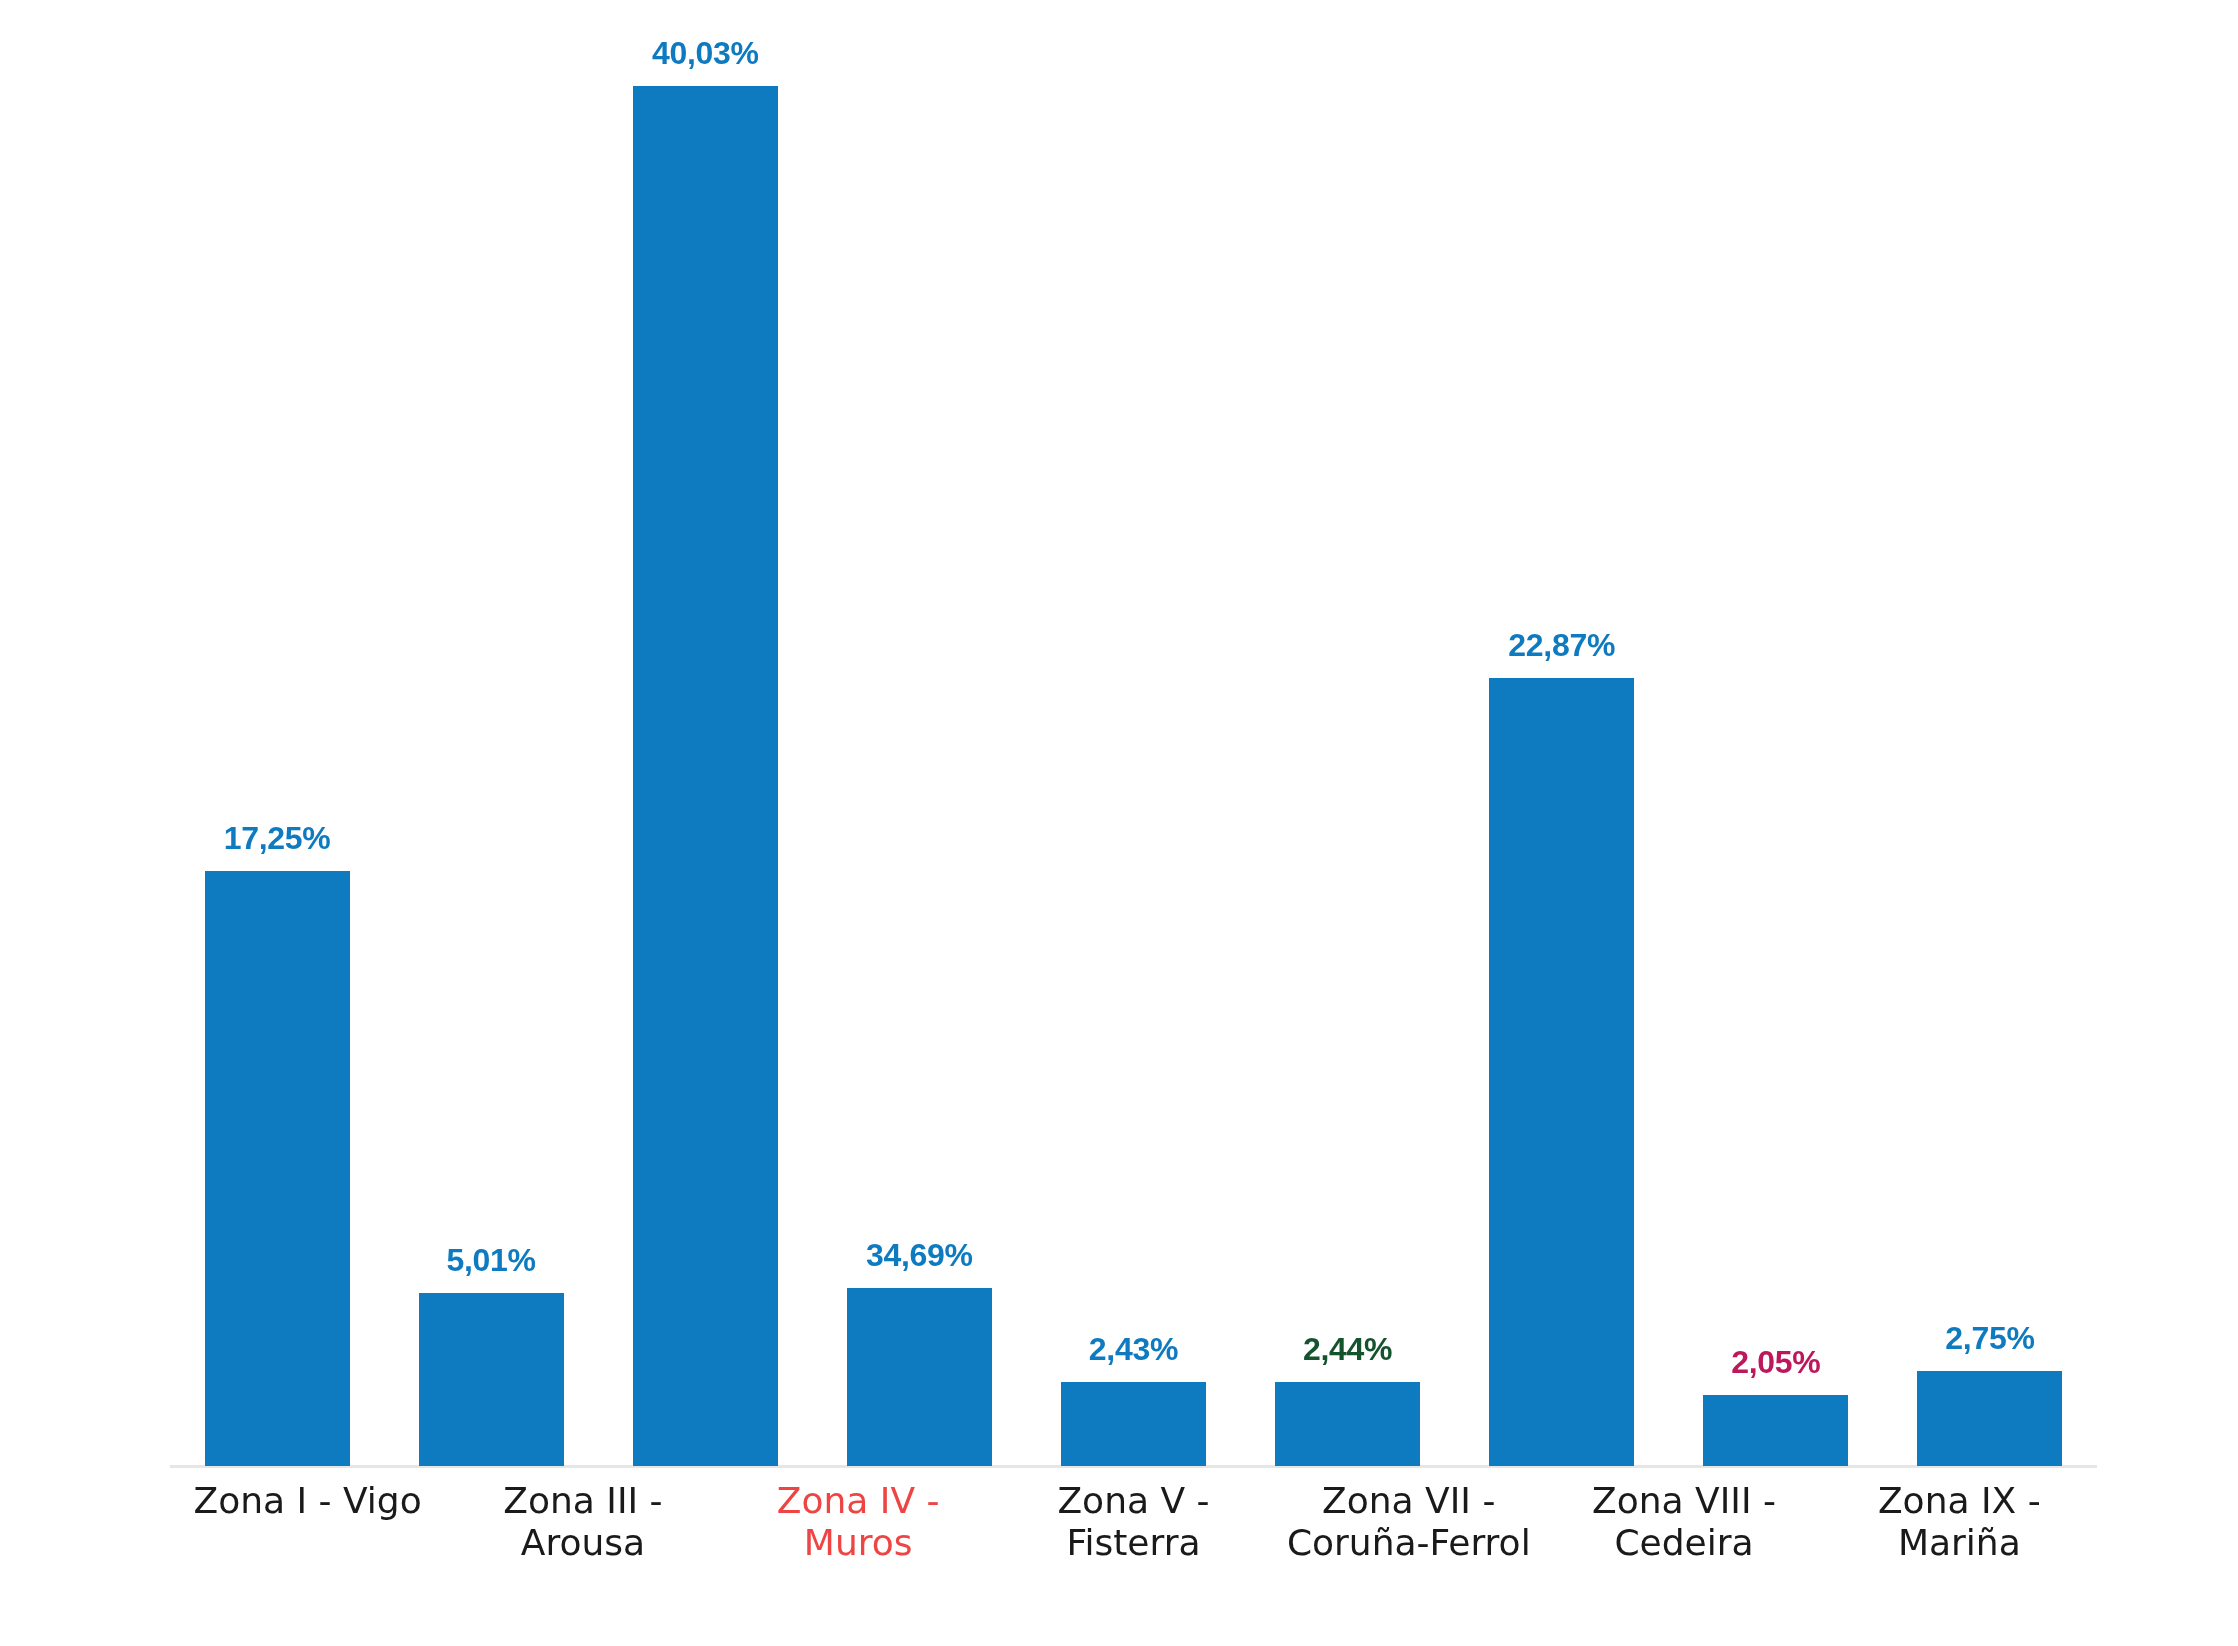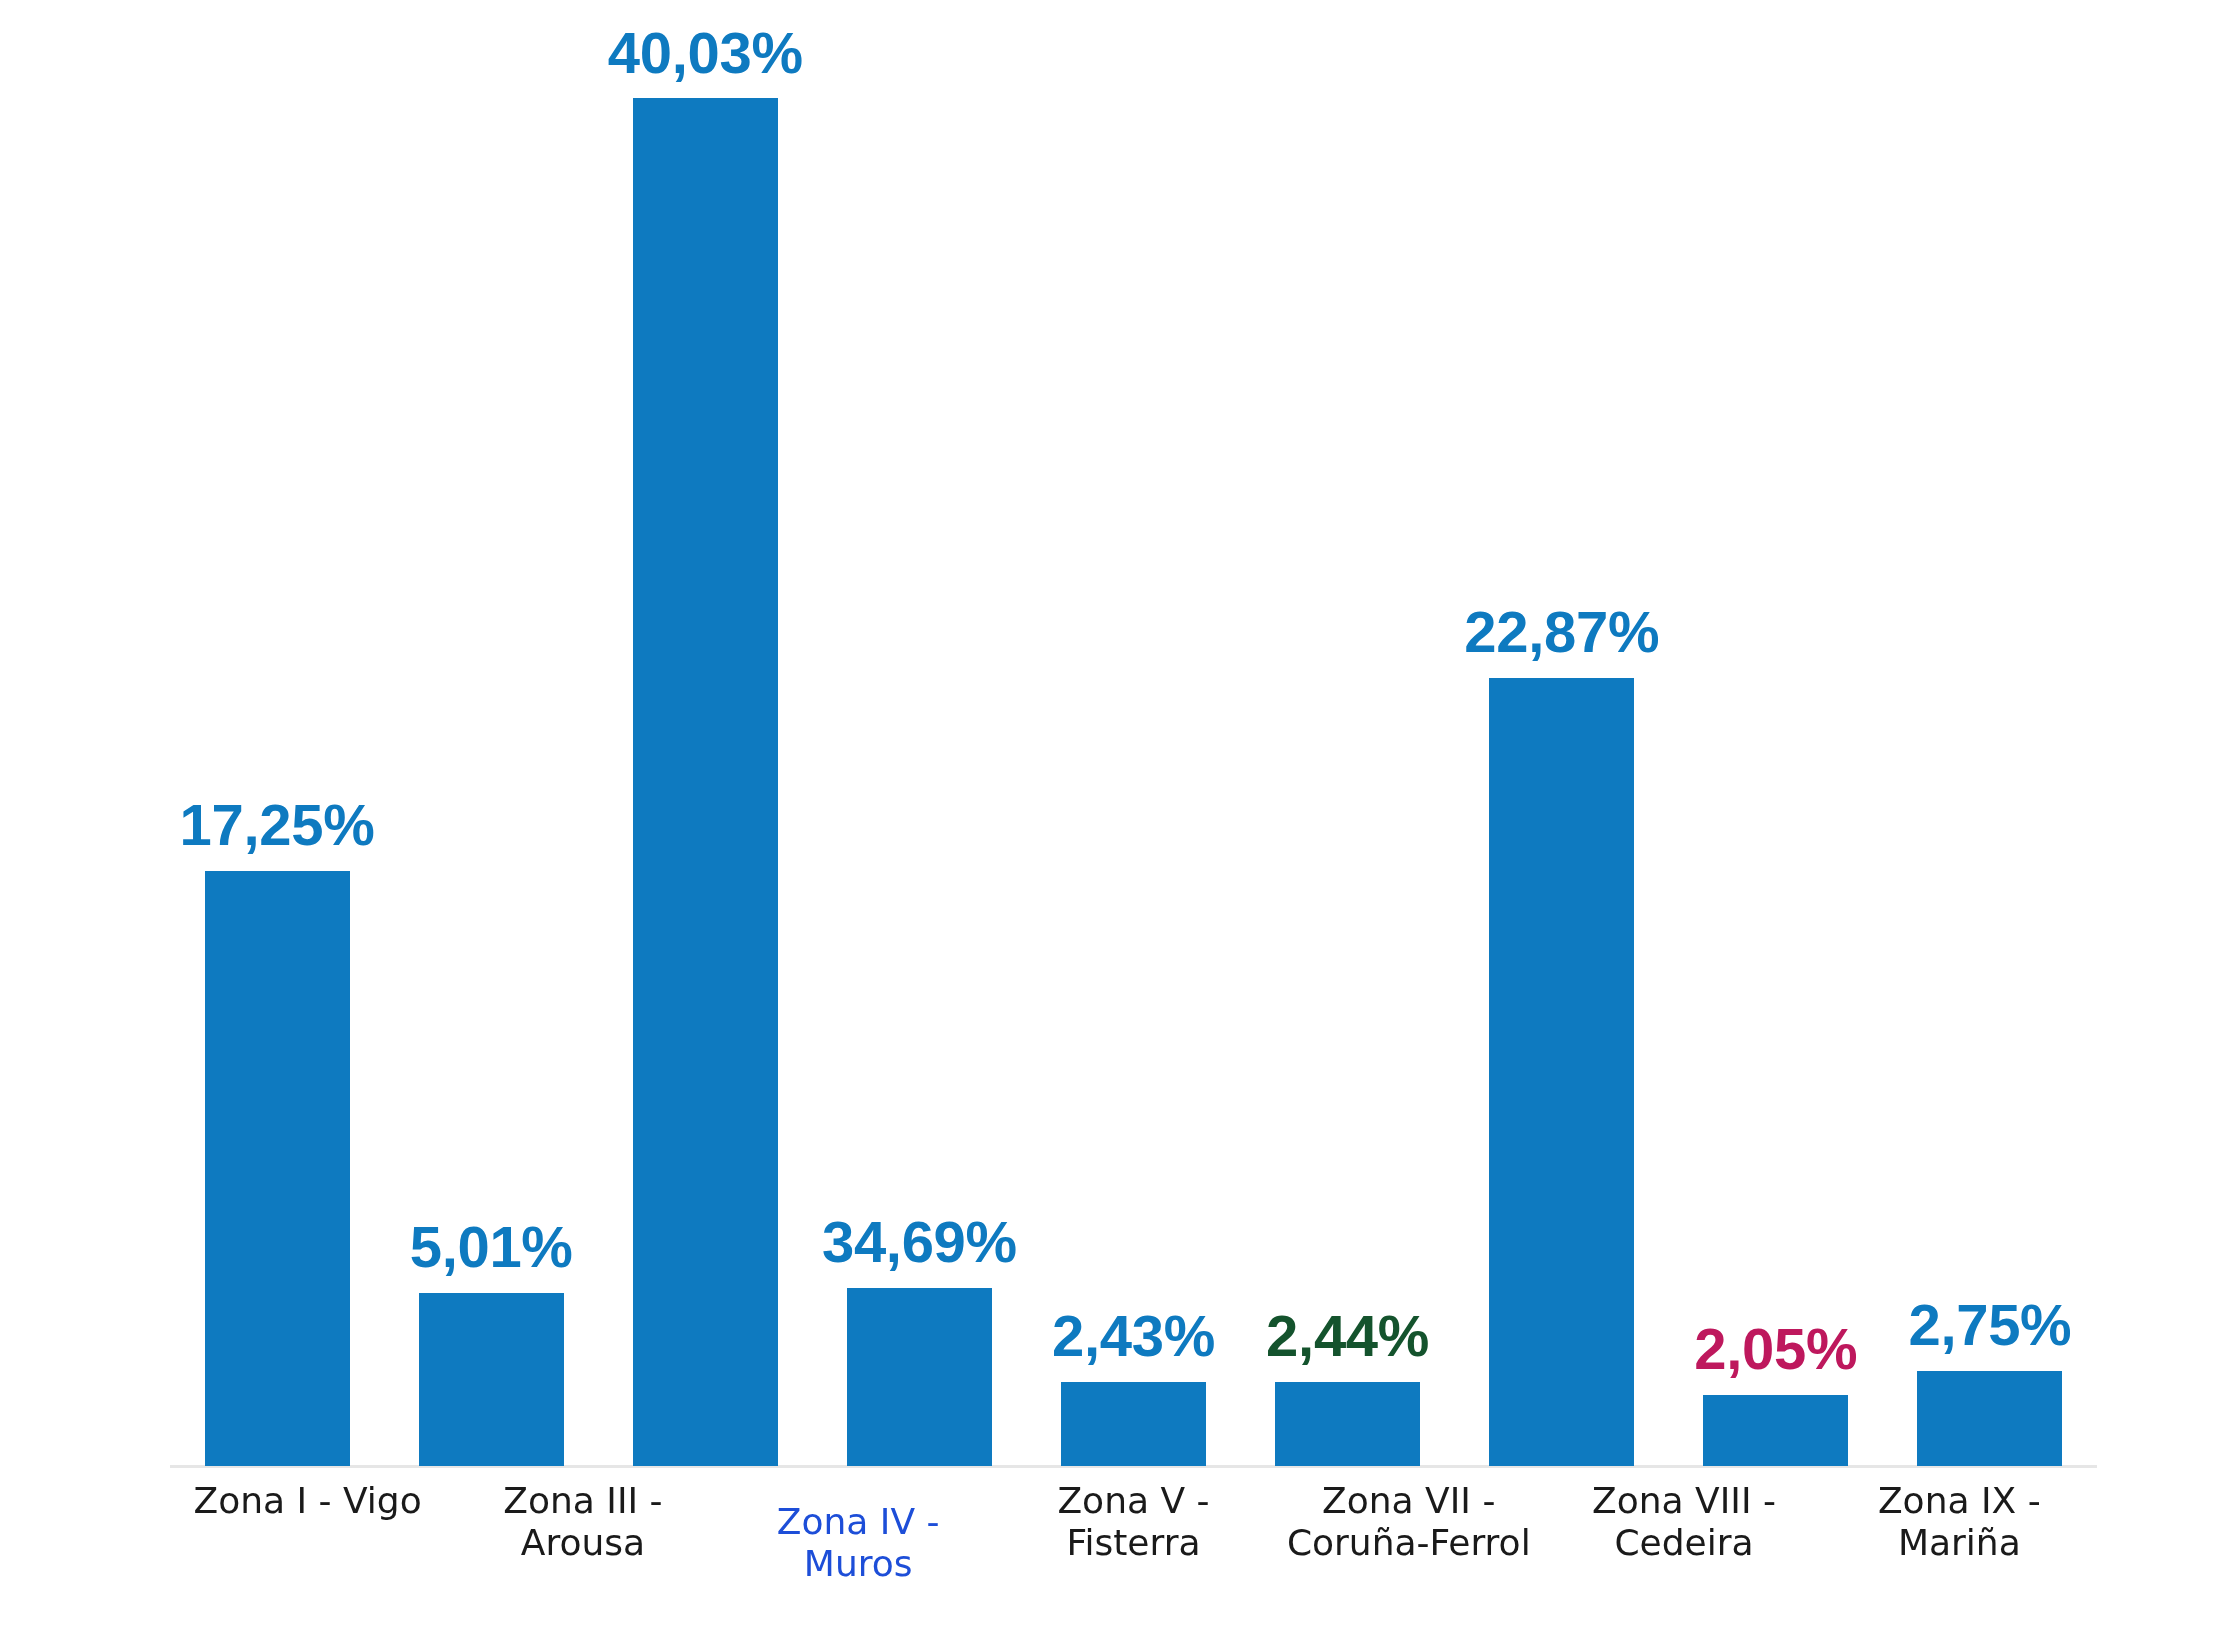--- a/index.html
+++ b/index.html
@@ -47,21 +47,21 @@
     position: relative;
     flex: 1 1 0;
     height: 100%;
     display: flex;
     flex-direction: column;
     align-items: center;
     justify-content: flex-end;
   }
 
   .bar-value {
-    font-size: 58px;
+    font-size: 32px;
     font-weight: bold;
     color: #0E7AC0;
     line-height: 1;
     letter-spacing: -0.3px;
     margin-bottom: 16.4px;
     white-space: nowrap;
   }
 
   .bar-rect {
     width: 145px;
@@ -142,21 +142,21 @@
     <div class="bar-slot">
       <div class="bar-value" style="color: rgb(14, 122, 192);">2,75%</div>
       <div class="bar-rect" style="height: 95px; background: rgb(14, 122, 192);"></div>
     </div>
 
   </div>
 
   <div class="cat-labels">
     <div class="cat-label" style="color: rgb(26, 26, 26);">Zona I - Vigo</div>
     <div class="cat-label" style="color: rgb(26, 26, 26);">Zona III - Arousa</div>
-    <div class="cat-label" style="color: #1d4ed8; margin-top: 21px;">Zona IV - Muros</div>
+    <div class="cat-label" style="color: #ef4444;">Zona IV - Muros</div>
     <div class="cat-label" style="color: rgb(26, 26, 26);">Zona V - Fisterra</div>
     <div class="cat-label" style="color: rgb(26, 26, 26);">Zona VII - Coruña-Ferrol</div>
     <div class="cat-label" style="color: rgb(26, 26, 26);">Zona VIII - Cedeira</div>
     <div class="cat-label" style="color: rgb(26, 26, 26);">Zona IX - Mariña</div>
   </div>
 
 </div>
 
 
 </body></html>

